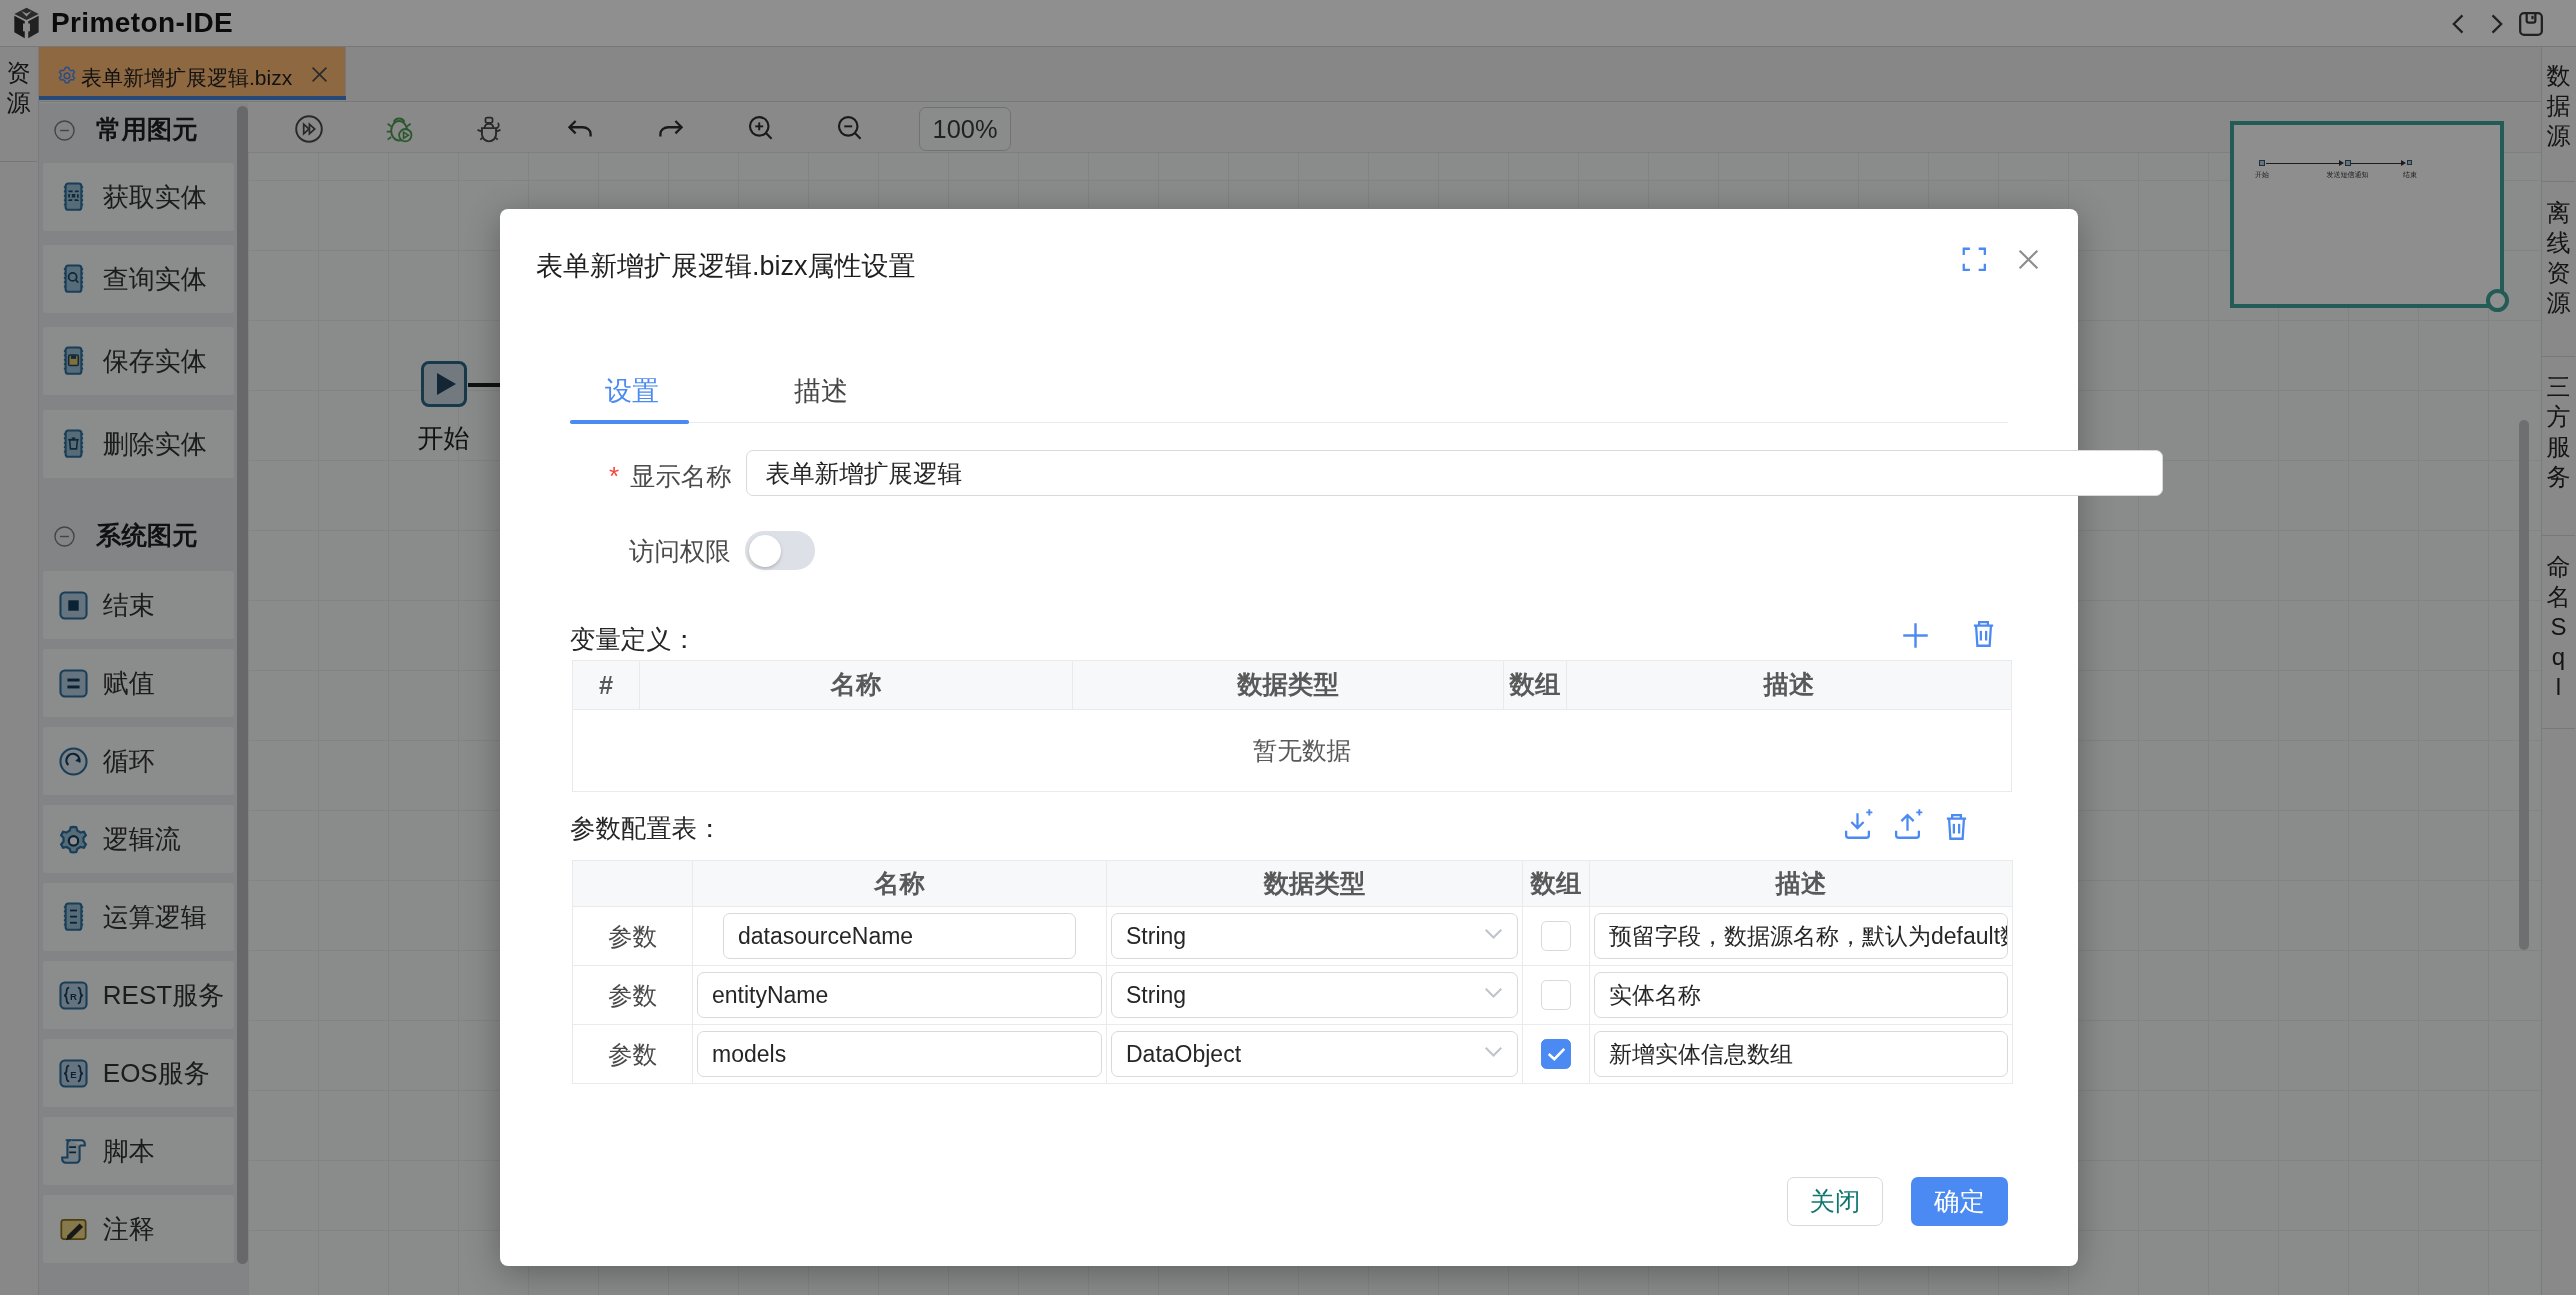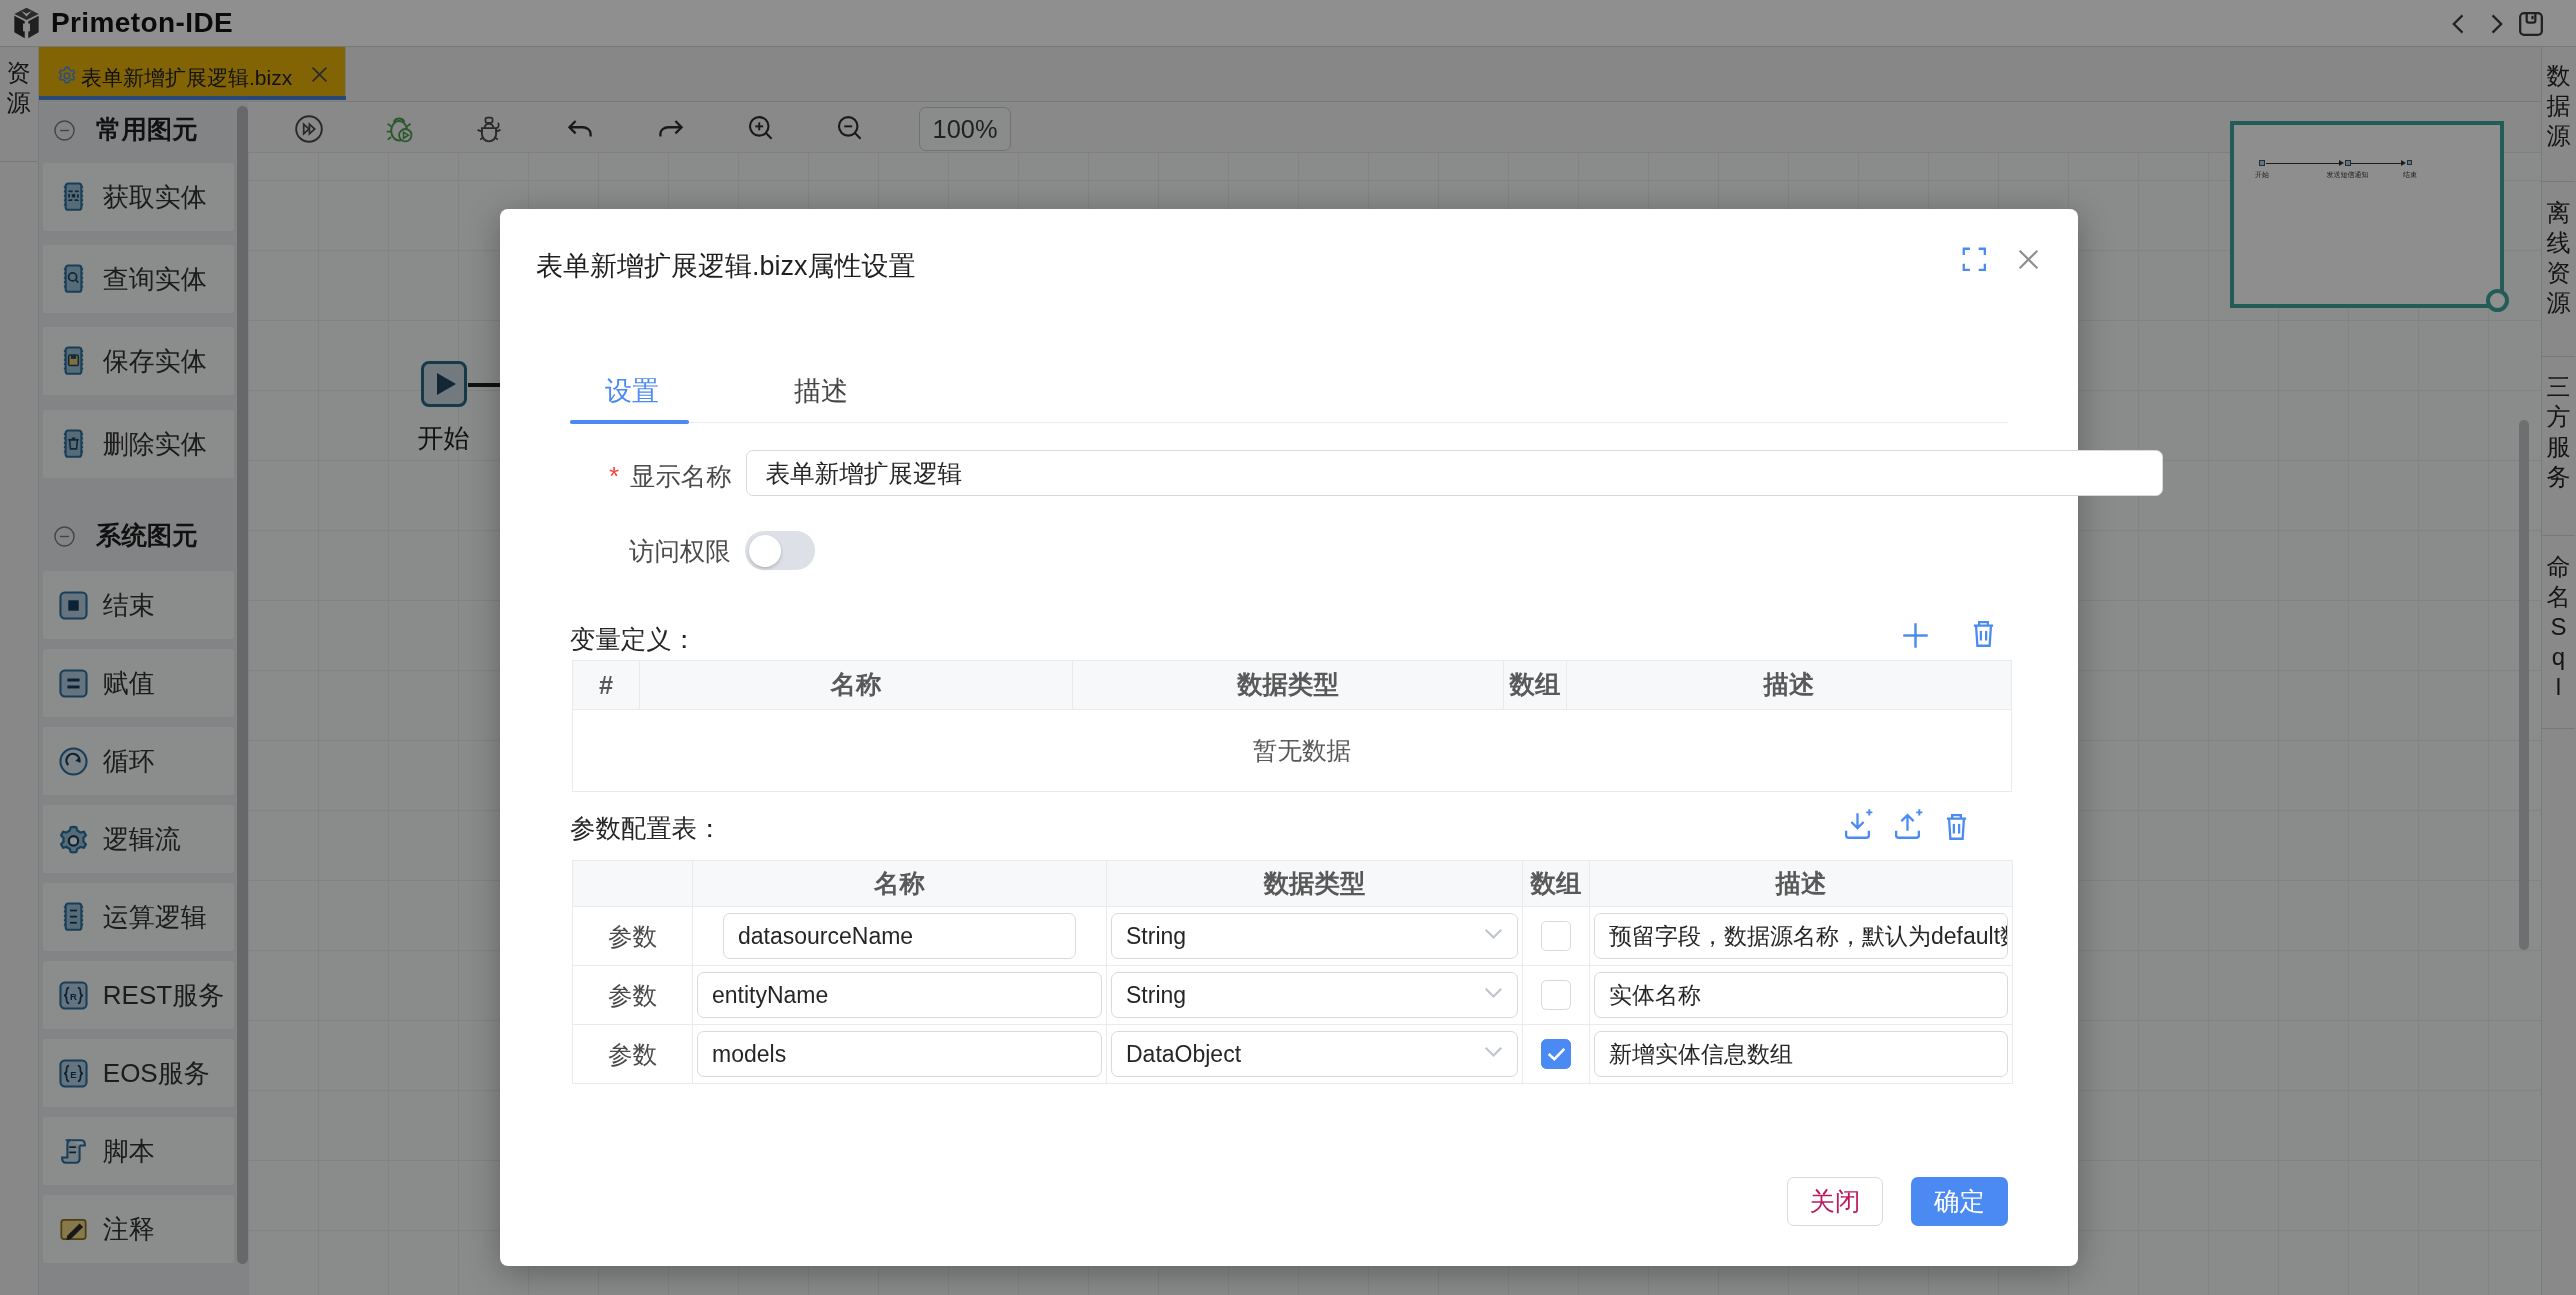--- a/index.html
+++ b/index.html
@@ -19,21 +19,21 @@
 
   
   .left-strip { left:0; top:47px; width:39px; height:1249px; background:#f2f3f4; border-right:1.8px solid #d8dadb; }
   .left-strip-tab { left:0; top:0; width:37px; height:115px; border-bottom:1.8px solid #d0d2d3;
     display:flex; justify-content:center; padding-top:14px; cursor:pointer; }
   .vtext { display:flex; flex-direction:column; align-items:center; gap:6.1px;
     font-size:24px; color:#262626; line-height:1; }
 
   
   .tabbar { left:39px; top:47px; width:2502px; height:55px; background:#f0f1f2; border-bottom:1.8px solid #d4d6d7; }
-  .doc-tab { left:0; top:0; width:307px; height:53px; background:#eab308; border-right:1.8px solid #d4d6d7; cursor:pointer; }
+  .doc-tab { left:0; top:0; width:307px; height:53px; background:#fdba74; border-right:1.8px solid #d4d6d7; cursor:pointer; }
   .doc-tab .gear { left:17.5px; top:18.4px; width:20px; height:20px; }
   .doc-tab .lbl { left:42px; top:16.7px; font-size:21px; color:#1f1f1f; }
   .doc-tab .x { left:271px; top:17.5px; width:19px; height:19px; cursor:pointer; }
   .tab-underline { left:0px; top:49px; width:307px; height:4.4px; background:#4583d6; }
 
   
   .palette { left:39px; top:103px; width:210px; height:1193px; background:#e9ebee; overflow:hidden; }
   .pal-scroll { left:198px; top:2.6px; width:11.4px; height:1158px; border-radius:6.1px; background:#b9babd; }
   .pal-head { left:0; width:195px; height:44px; display:flex; align-items:center; cursor:pointer; }
   .pal-head .minus-circle { margin-left:15px; width:21px; height:21px; }
@@ -113,21 +113,21 @@
   .par-table td { height:59px; }
   .cell-input { margin:0 auto; height:46px; border:1.8px solid #d9d9d9; border-radius:7px; background:#fff;
     display:flex; align-items:center; padding:0 14px; font-size:23px; color:#262626; white-space:nowrap; overflow:hidden; }
   .cell-input.desc { justify-content:flex-start; }
   .sel { position:relative; }
   .sel .chev { position:absolute; right:14px; top:14px; width:19px; height:12.3px; }
   .cbx { margin:0 auto; width:30px; height:30px; border:1.8px solid #d9d9d9; border-radius:5.3px; background:#fff; cursor:pointer; }
   .cbx.checked { background:#4a8af2; border-color:#4a8af2; display:flex; align-items:center; justify-content:center; }
 
   .btn { position:absolute; height:49px; border-radius:7px; font-size:25.4px; display:flex; align-items:center; justify-content:center; cursor:pointer; }
-  .btn.ghost { left:1287px; top:968px; width:96px; background:#fff; border:1.8px solid #d9d9d9; color:#be185d; }
+  .btn.ghost { left:1287px; top:968px; width:96px; background:#fff; border:1.8px solid #d9d9d9; color:#0f766e; }
   .btn.primary { left:1411px; top:968px; width:97px; background:#4a8af2; color:#fff; }
 </style>
 </head>
 <body>
 
 <div class="screen">
 
   <div class="abs header">
     <svg class="abs logo" viewBox="0 0 38 40">
       <path d="M19 2 L33 9 L19 16 L5 9 Z" fill="#4d4d4d"></path>

